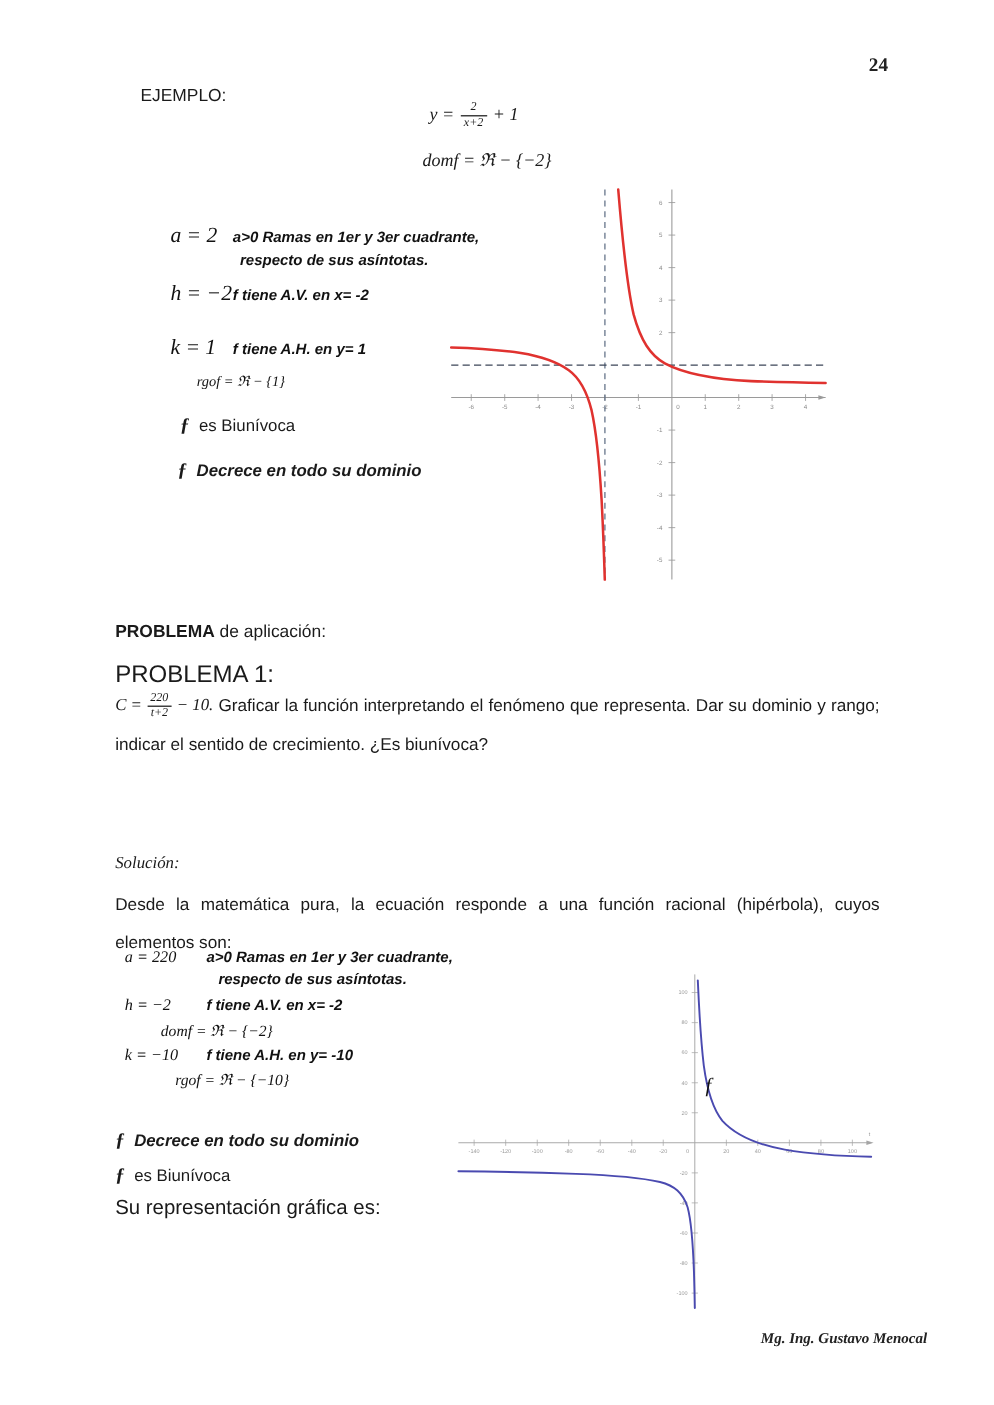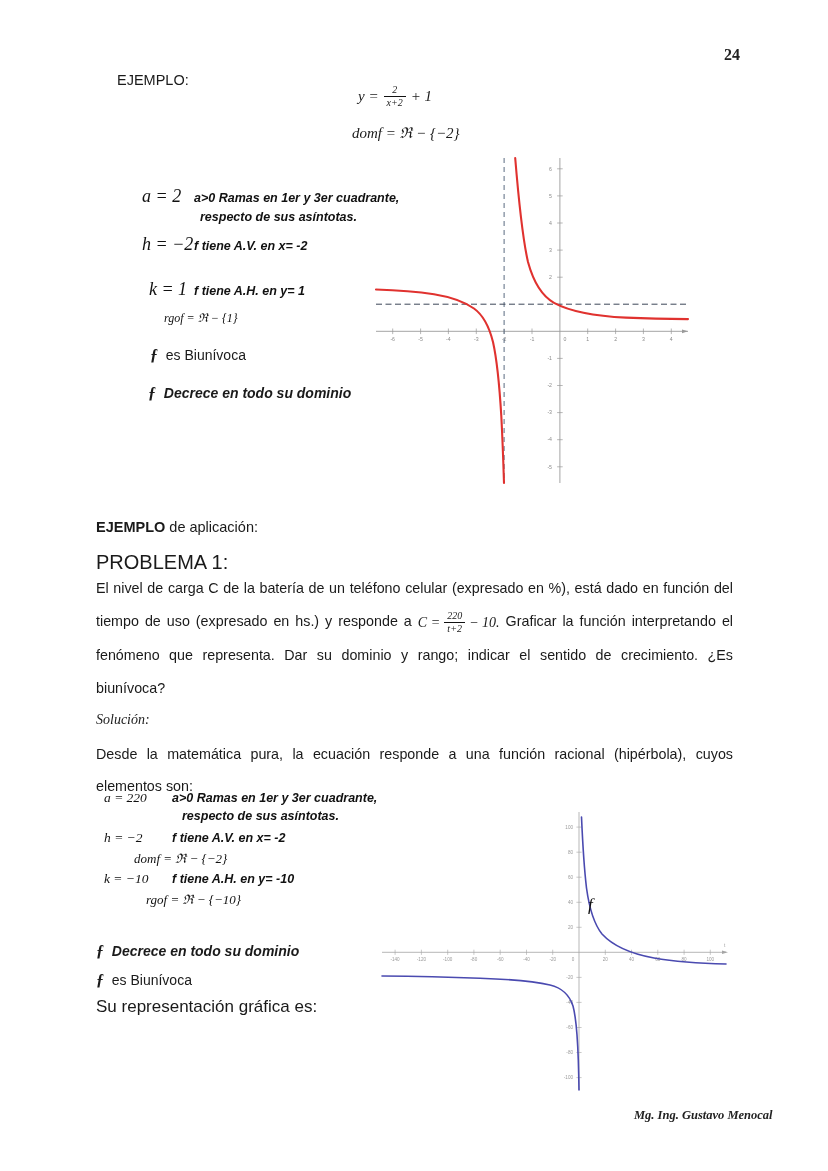--- a/index.html
+++ b/index.html
@@ -336,21 +336,21 @@
       <span class="elem-key">a = 2</span>
       <span class="elem-val">a&gt;0 Ramas en 1er y 3er cuadrante,</span>
     </div>
     <span class="elem-cont">respecto de sus asíntotas.</span>
 
     <div class="elem-row" style="margin-top:10px;">
       <span class="elem-key">h = −2</span>
       <span class="elem-val">f tiene A.V. en x= -2</span>
     </div>
 
-    <div class="elem-row" style="margin-top:24px;text-align:center;">
+    <div class="elem-row" style="margin-top:24px;">
       <span class="elem-key">k = 1</span>
       <span class="elem-val">f tiene A.H. en y= 1</span>
     </div>
 
     <span class="elem-rgof">rgof = ℜ − {1}</span>
   </div>
 
   <div class="biunivoca-1">
     <span class="f-glyph">ƒ</span>
     <span>&nbsp;es Biunívoca</span>
@@ -428,27 +428,27 @@
       <path d="M 0 131.5
                C 18 132, 40 133.4, 58 136.2
                C 74 138.8, 88 143.5, 98 150.5
                C 107 157, 113 168, 117 184
                C 121 202, 123.5 228, 125.3 258
                C 126.6 282, 127.4 306, 128 325" fill="none" stroke="#e0322f" stroke-width="2.1" stroke-linecap="round"></path>
     </svg>
   </div>
 
   <div class="sec-heading">
-    <span>EJEMPLO</span><span class="thin"> de aplicación:</span>
+    <span>PROBLEMA</span><span class="thin"> de aplicación:</span>
   </div>
 
   <div class="problema-1 label-plain">PROBLEMA 1:</div>
 
   <div class="para-problem">
-    <span>El nivel de carga C de la batería de un teléfono celular (expresado en %), está dado en función del tiempo de uso (expresado en hs.) y responde a </span><span class="inline-eq">
+    <span class="inline-eq">
         <span>C =</span>
         <span class="frac">
           <span class="num">220</span>
           <span class="den">t+2</span>
         </span>
         <span>− 10.</span>
       </span><span> Graficar la función interpretando el fenómeno que representa. Dar su dominio y rango; indicar el sentido de crecimiento. ¿Es biunívoca?</span>
   </div>
 
   <div class="solucion">Solución:</div>

